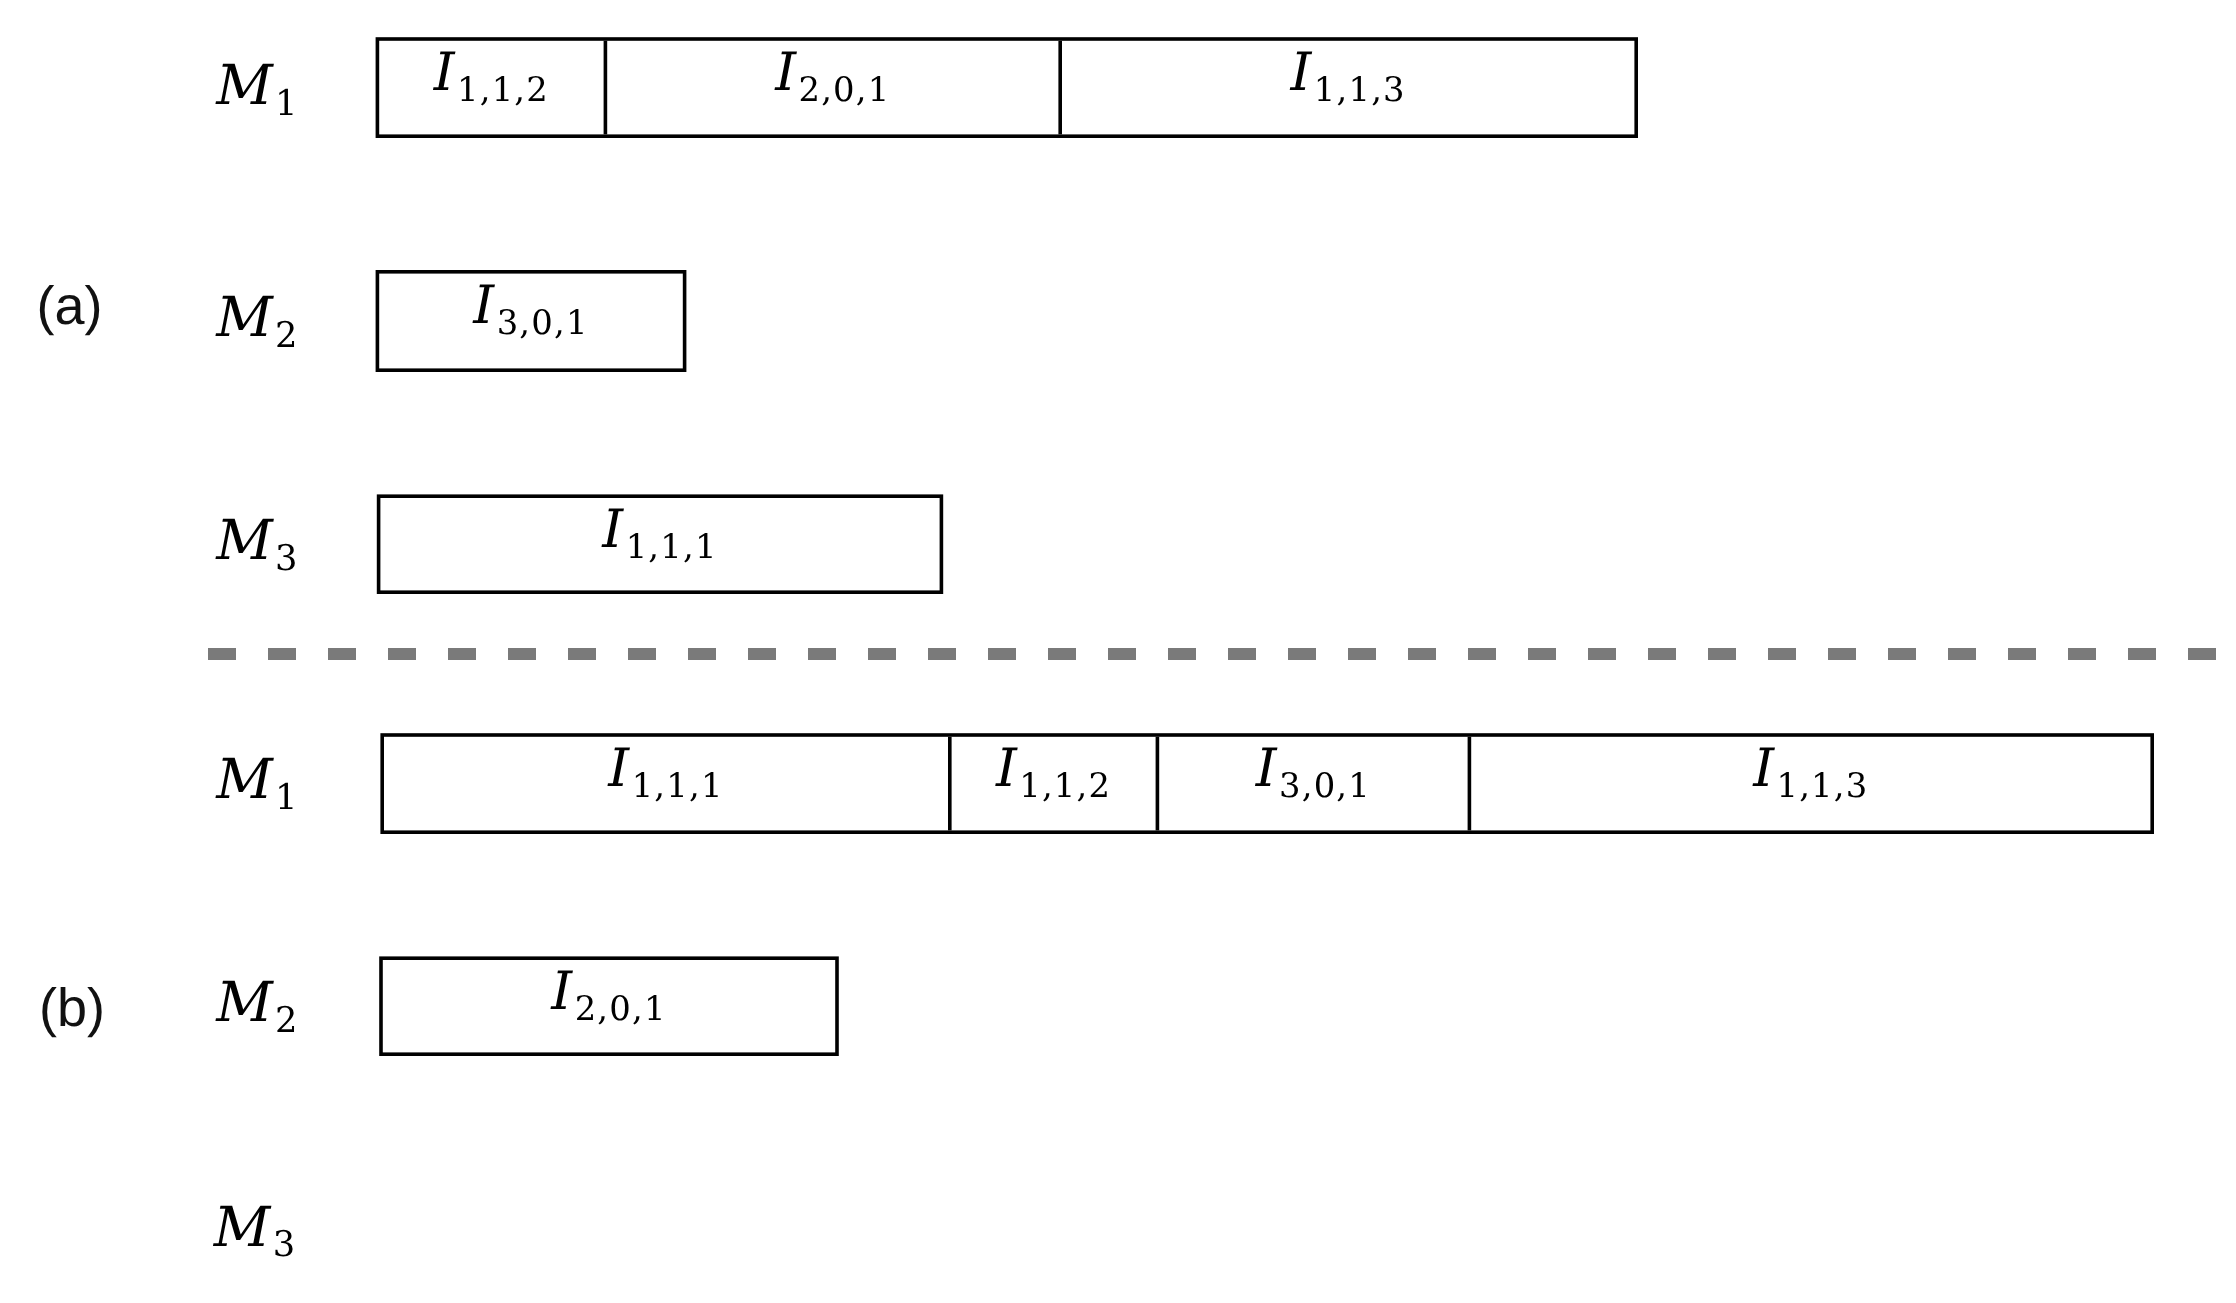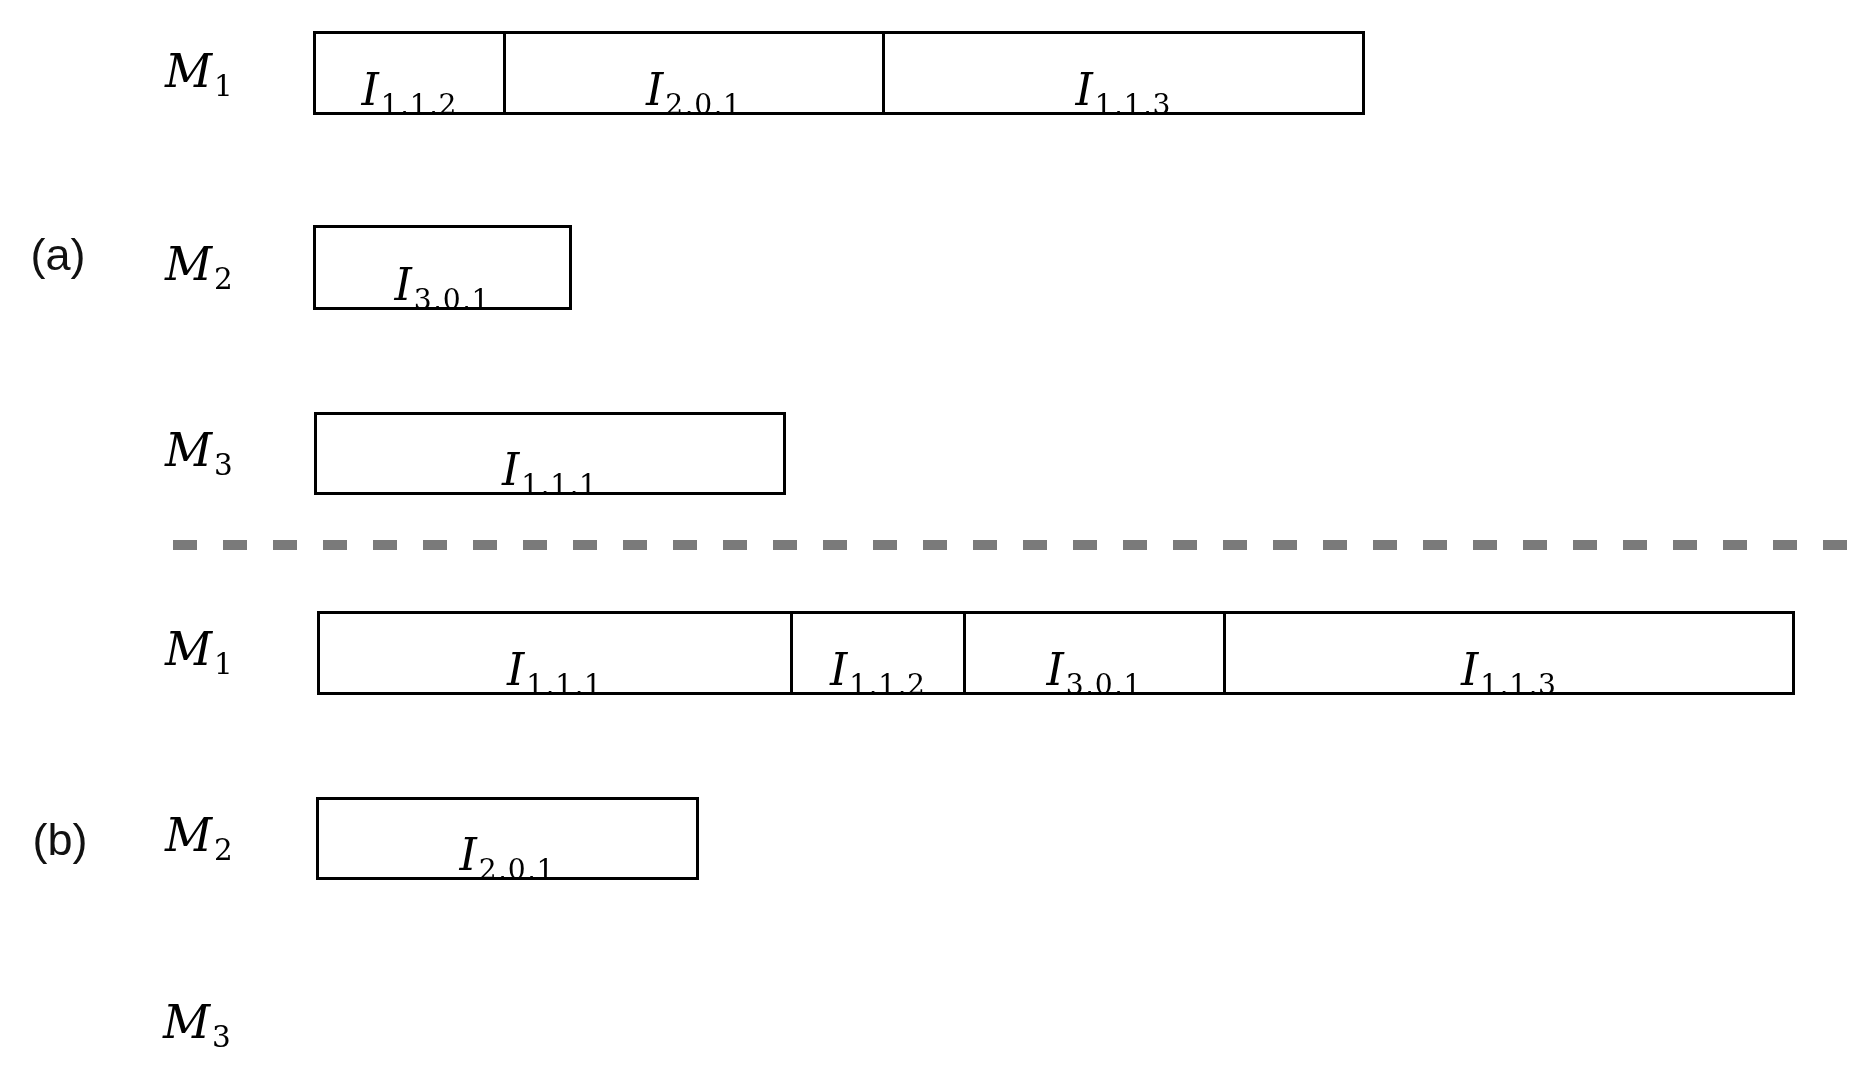--- a/index.html
+++ b/index.html
@@ -2,34 +2,34 @@
 <html><head>
 <meta charset="utf-8">
 <style>
   html, body { margin:0; padding:0; background:#ffffff; }
   .canvas {
     position:relative; width:1863px; height:1086px;
     background:#ffffff; color:#000;
     font-family:"DejaVu Serif", serif; overflow:hidden;
   }
   .mlabel {
-    position:absolute; width:84px; text-align:left;
+    position:absolute; width:84px; text-align:right;
     font-style:italic; font-size:46px; line-height:1.15; white-space:nowrap;
   }
   .panel-tag {
     position:absolute; width:66px; text-align:center;
     font-family:"Liberation Sans", sans-serif; font-style:normal;
     font-size:45px; line-height:1.1; color:#111;
   }
   .gbox {
     position:absolute; display:flex; box-sizing:border-box;
     border:3px solid #000; background:#fff;
   }
   .seg {
-    display:flex; align-items:flex-end; justify-content:center;
+    display:flex; align-items:flex-start; justify-content:center;
     box-sizing:border-box; padding-top:5px; overflow:hidden;
   }
   .seg + .seg { border-left:3px solid #000; }
   .ilabel { font-style:italic; font-size:44px; line-height:1; white-space:nowrap; }
   .ilabel sub, .mlabel sub {
     font-style:normal; font-size:0.64em; line-height:0;
     vertical-align:-0.32em; margin-left:2px; letter-spacing:1px;
   }
   .dash-line {
     position:absolute; left:173px; top:540px; width:1676px; height:10px;

